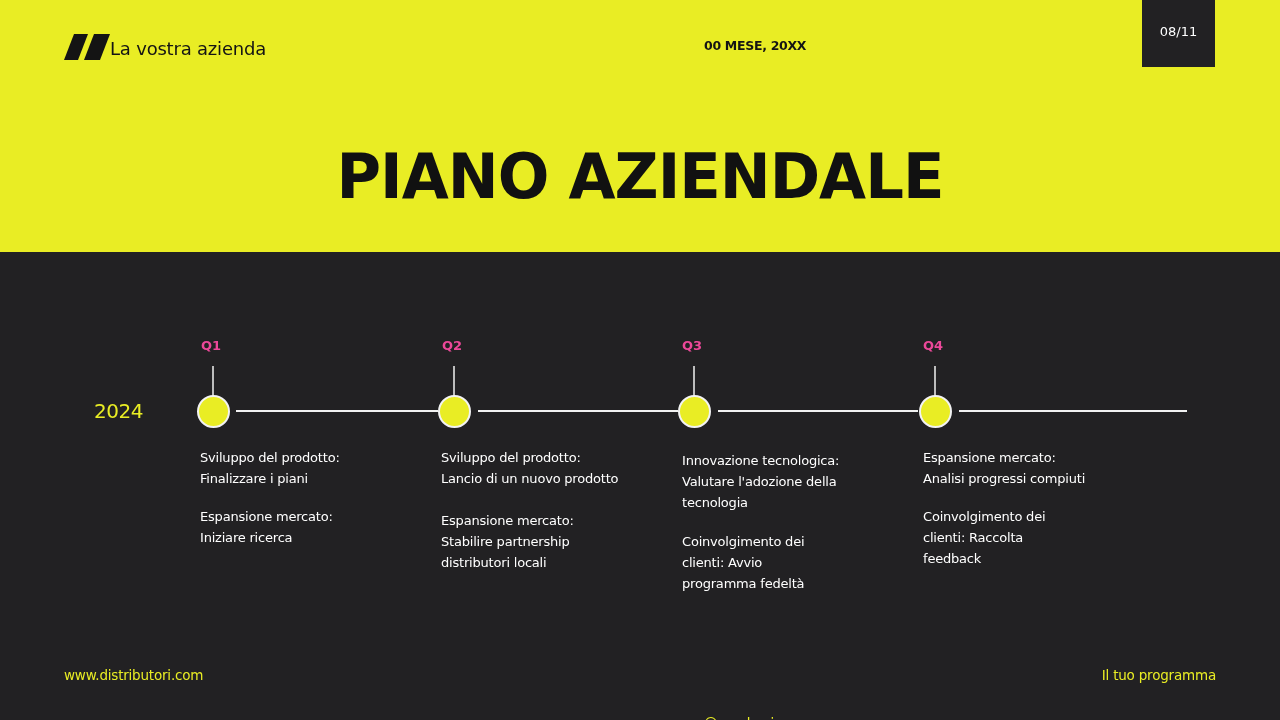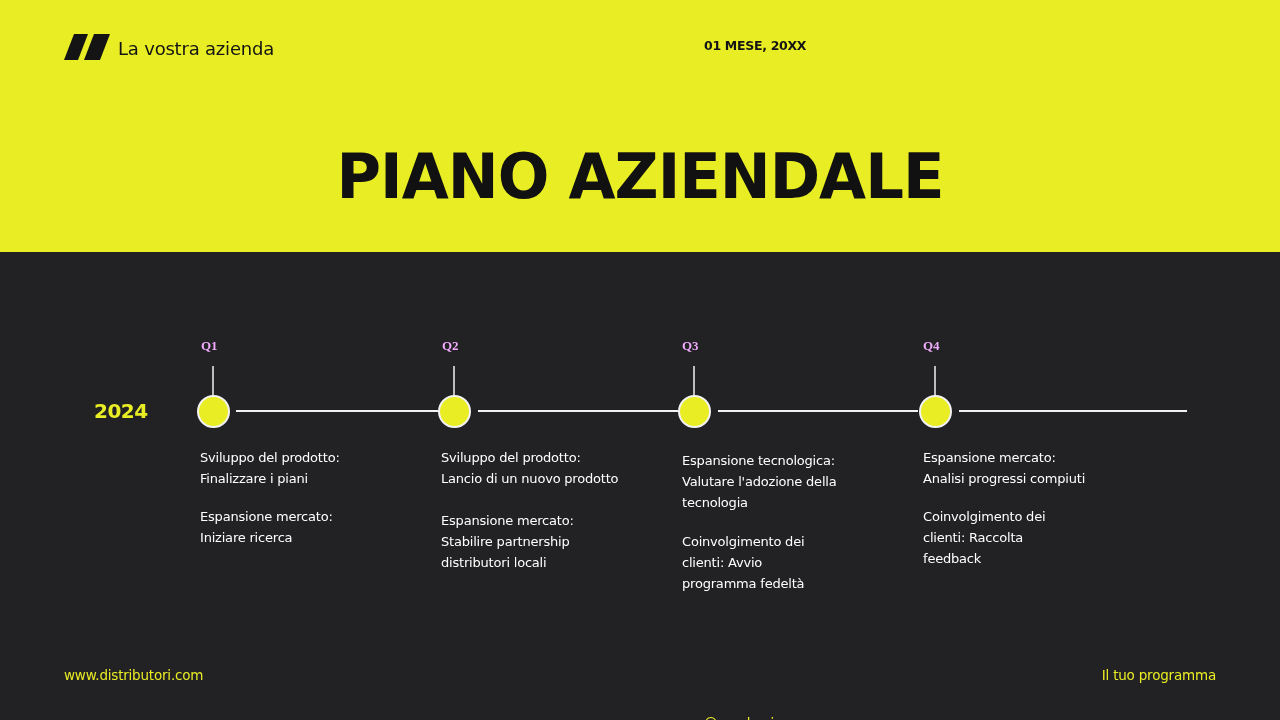--- a/index.html
+++ b/index.html
@@ -11,51 +11,51 @@
     }
     .top {
       position: absolute; left: 0; top: 0; width: 1280px; height: 252px;
       background: #e9ed24;
     }
     .logo {
       position: absolute; left: 64px; top: 34px; display: flex; align-items: center;
     }
     .logo svg { width: 46px; height: 28px; }
     .logo-text {
-      margin-left: 8px; font-size: 18px; color: #141414;
+      margin-left: 0; font-size: 18px; color: #141414;
       font-family: "DejaVu Sans", sans-serif; letter-spacing: -0.2px;
     }
     .date {
       position: absolute; left: 704px; top: 38px; font-size: 12.5px; color: #141414;
       font-weight: bold; letter-spacing: -0.3px;
     }
     .page-badge {
       position: absolute; left: 1142px; top: 0; width: 73px; height: 67px;
       background: #222123; color: #ffffff; font-size: 13px;
       display: flex; align-items: center; justify-content: center; padding-top: 24px;
       align-items: flex-start;
     }
     .title {
       position: absolute; left: 0; top: 140px; width: 1280px; text-align: center;
       font-family: "DejaVu Sans", sans-serif; font-weight: bold;
       font-size: 62px; color: #111111; letter-spacing: -1px;
       transform: scaleX(0.98);
     }
     .year {
-      position: absolute; left: 94px; top: 399px; font-size: 20px; font-weight: bold;
+      position: absolute; left: 94px; top: 399px; font-size: 20px; font-weight: normal;
       color: #e9ed24; letter-spacing: -0.5px;
     }
     .hline {
       position: absolute; top: 410px; height: 2px; background: #f2f2f2;
     }
     .quarter {
       position: absolute; top: 338px; width: 240px;
     }
     .q-label {
-      position: absolute; left: 1px; top: 0; font-size: 13px; font-weight: bold; color: #f0abfc; font-family: Liberation Serif, serif;
+      position: absolute; left: 1px; top: 0; font-size: 13px; font-weight: bold; color: #ec4899;
     }
     .q-stem {
       position: absolute; left: 12px; top: 28px; width: 2px; height: 30px; background: #bdbdbd;
     }
     .q-dot {
       position: absolute; left: -3px; top: 57px; width: 33px; height: 33px; border-radius: 50%;
       background: #e9ed24; border: 2px solid #f2f2f2;
     }
     .item {
       position: absolute; left: 0; font-size: 13px; line-height: 21px; color: #ffffff;
@@ -69,21 +69,22 @@
 <body>
 
 <div class="top">
   <div class="logo">
     <svg viewBox="0 0 46 28">
       <polygon points="10,0 24,0 14,26 0,26" fill="#141414"></polygon>
       <polygon points="30,0 46,0 36,26 20,26" fill="#141414"></polygon>
     </svg>
     <span class="logo-text">La vostra azienda</span>
   </div>
-  <div class="date">01 MESE, 20XX</div>
+  <div class="date">00 MESE, 20XX</div>
+  <div class="page-badge">08/11</div>
   <div class="title">PIANO AZIENDALE</div>
 </div>
 
 <div>
   <div class="year">2024</div>
 
   <div class="hline" style="left:236px;width:202px;"></div>
   <div class="hline" style="left:478px;width:200px;"></div>
   <div class="hline" style="left:718px;width:200px;"></div>
   <div class="hline" style="left:959px;width:228px;"></div>
@@ -113,21 +114,21 @@
 Finalizzare i piani</div>
   <div class="item" style="left:200px;top:506px;white-space:pre-line;">Espansione mercato:
 Iniziare ricerca</div>
 
   <div class="item" style="left:441px;top:447px;white-space:pre-line;width:200px;">Sviluppo del prodotto:
 Lancio di un nuovo prodotto</div>
   <div class="item" style="left:441px;top:510px;white-space:pre-line;">Espansione mercato:
 Stabilire partnership
 distributori locali</div>
 
-  <div class="item" style="left:682px;top:450px;white-space:pre-line;width:200px;">Espansione tecnologica:
+  <div class="item" style="left:682px;top:450px;white-space:pre-line;width:200px;">Innovazione tecnologica:
 Valutare l'adozione della
 tecnologia</div>
   <div class="item" style="left:682px;top:531px;white-space:pre-line;">Coinvolgimento dei
 clienti: Avvio
 programma fedeltà</div>
 
   <div class="item" style="left:923px;top:447px;white-space:pre-line;width:200px;">Espansione mercato:
 Analisi progressi compiuti</div>
   <div class="item" style="left:923px;top:506px;white-space:pre-line;">Coinvolgimento dei
 clienti: Raccolta

